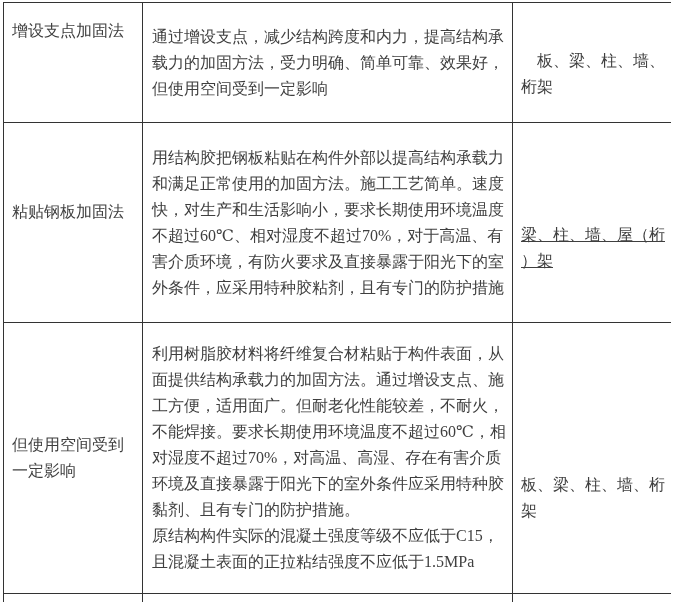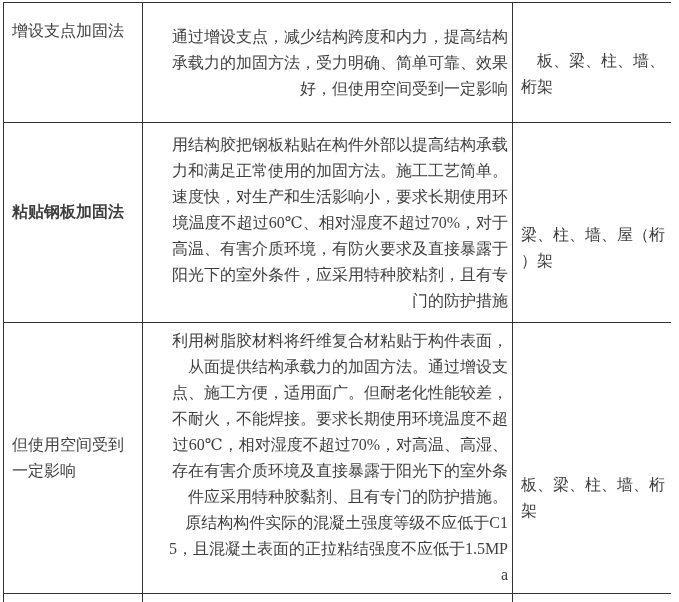--- a/index.html
+++ b/index.html
@@ -40,34 +40,33 @@
     overflow: hidden;
   }
   tr.r1 { height: 120px; }
   tr.r2 { height: 200px; }
   tr.r3 { height: 271px; }
   tr.r4 { height: 45px; }
   td.method {
     padding: 2px 6px 2px 8px;
   }
   td.desc {
-    padding: 4px 4px 4px 23px;
+    padding: 4px 4px 4px 9px;
     word-break: break-all;
-    text-align: right;
   }
   td.members {
     padding: 2px 4px 2px 8px;
     line-break: anywhere;
   }
   td p { margin: 0; padding: 0; }
   
   tr.r1 td.method   { vertical-align: top; padding-top: 15px; }
-  tr.r2 td.method   { padding-bottom: 24px; font-weight: bold; }
+  tr.r2 td.method   { padding-bottom: 24px; }
   tr.r1 td.members  { padding-top: 24px; text-indent: 16px; }
-  tr.r2 td.members  { padding-top: 53px; }
+  tr.r2 td.members  { padding-top: 53px; text-decoration: underline; }
   tr.r3 td.members  { padding-top: 82px; }
 </style>
 </head>
 <body>
 
 <div class="page">
   <table class="grid">
     <colgroup>
       <col class="c1">
       <col class="c2">

